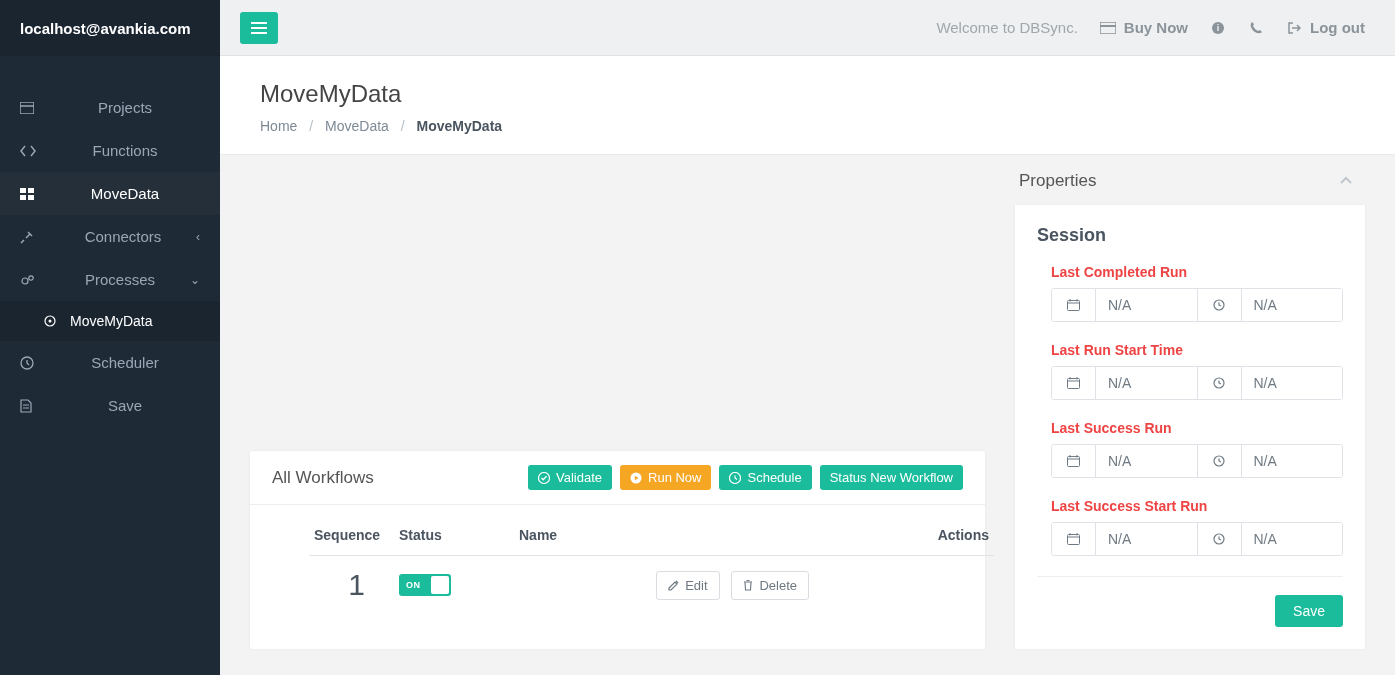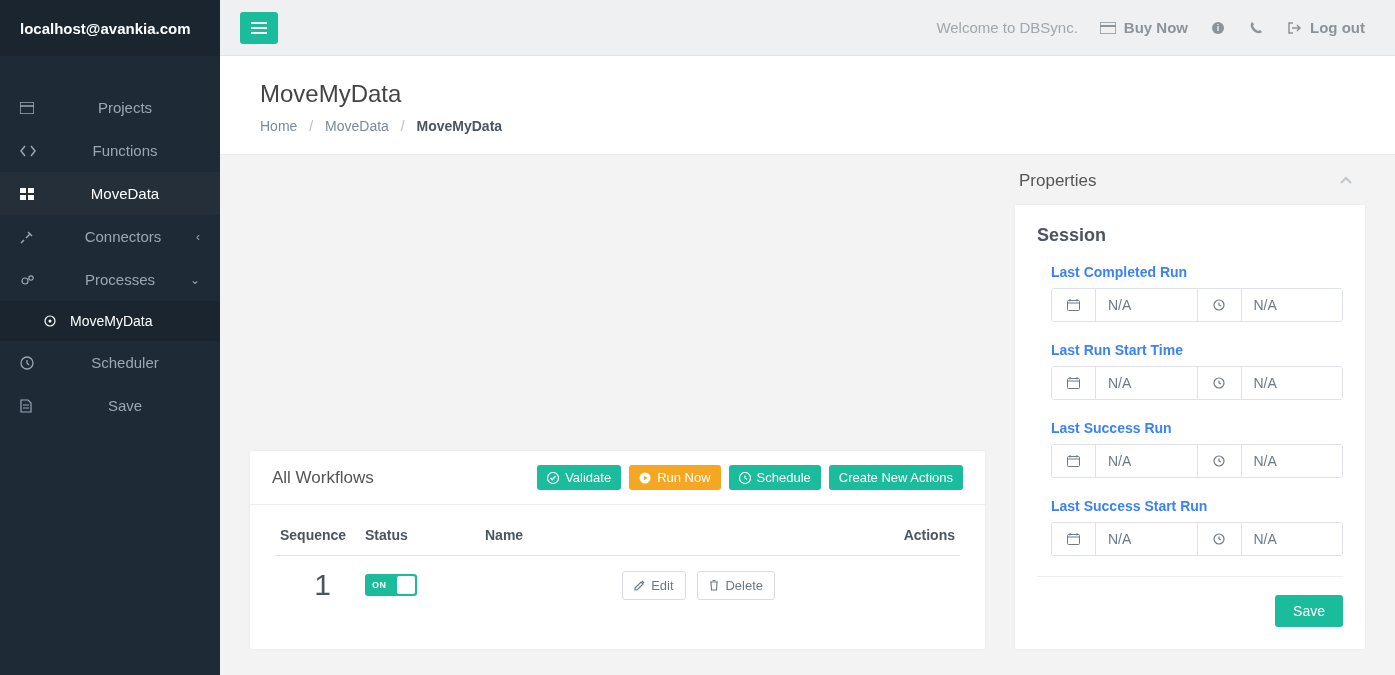--- a/index.html
+++ b/index.html
@@ -42,21 +42,21 @@
 
 
 .workflows { flex: 1; }
 .panel-head { display: flex; align-items: center; padding: 14px 22px; border-bottom: 1px solid #eee; }
 .panel-title { font-size: 17px; font-weight: 400; color: #555; flex: 1; }
 .btn { display: inline-flex; align-items: center; gap: 6px; padding: 5px 10px; border-radius: 3px; font-size: 13px; color: #fff; cursor: pointer; border: none; }
 .btn-green { background: #1abc9c; }
 .btn-orange { background: #f5a623; }
 .panel-head .btn + .btn { margin-left: 8px; }
 
-.wf-table { width: 100%; padding: 10px 25px 35px; }
+.wf-table { width: 100%; padding: 10px 25px 35px; margin-left: 34px; }
 .wf-header, .wf-row { display: grid; grid-template-columns: 85px 120px 1fr 180px; align-items: center; padding: 12px 5px; }
 .wf-header { font-weight: 700; color: #4b5560; border-bottom: 1px solid #e3e3e3; font-size: 14px; }
 .wf-header .col-actions { text-align: right; }
 .wf-row .seq { font-size: 30px; font-weight: 400; color: #4a5560; text-align: center; }
 .wf-row .col-actions { text-align: right; }
 
 .toggle { width: 52px; height: 22px; background: #1abc9c; border-radius: 3px; position: relative; display: inline-flex; align-items: center; cursor: pointer; }
 .toggle .knob { position: absolute; right: 2px; top: 2px; width: 18px; height: 18px; background: #fff; border-radius: 2px; }
 .toggle .on-text { color: #fff; font-size: 9px; font-weight: 700; margin-left: 7px; letter-spacing: 0.5px; }
 
@@ -67,21 +67,21 @@
 .btn-outline + .btn-outline { margin-left: 8px; }
 
 
 .properties { width: 350px; }
 .prop-head { display: flex; align-items: center; padding: 14px 4px 14px 4px; }
 .prop-head .panel-title { flex: 1; }
 .collapse-icon { color: #bfc6cc; cursor: pointer; margin-right: 8px; }
 .prop-body { background:#fff; padding: 20px 22px 22px; box-shadow: 0 0 3px rgba(0,0,0,.06); }
 .section-title { font-size: 18px; font-weight: 700; color: #4a5560; margin-bottom: 18px; }
 .field { margin-bottom: 20px; padding-left: 14px; }
-.field-label { font-weight: 700; color: #3b82f6; font-size: 14px; margin-bottom: 8px; }
+.field-label { font-weight: 700; color: #ef4444; font-size: 14px; margin-bottom: 8px; }
 .field-row { display: flex; border: 1px solid #dfe3e7; border-radius: 3px; overflow: hidden; }
 .field-row .cell-icon { width: 44px; border-right: 1px solid #dfe3e7; display:flex; align-items:center; justify-content:center; color:#6f7a84; background:#fff; }
 .field-row .cell-val { flex: 1; padding: 8px 12px; color: #6f7a84; border-right: 1px solid #dfe3e7; background:#fff; }
 .field-row .cell-val:last-child { border-right: none; }
 
 .prop-footer { display:flex; justify-content:flex-end; padding-top:18px; border-top:1px solid #eee; }
 .save-btn { background: #1abc9c; color: #fff; border: none; padding: 8px 18px; border-radius: 3px; font-size: 14px; cursor: pointer; }
 
 svg { display:block; }
 </style>
@@ -245,21 +245,21 @@
           <span>Run Now</span>
         </button>
         <button class="btn btn-green">
           <svg width="12" height="12" viewBox="0 0 12 12">
               <circle cx="6" cy="6" r="5.5" fill="none" stroke="#fff" stroke-width="1.2"></circle>
               <path d="M6 3.5 L6 6 L8 7.5" fill="none" stroke="#fff" stroke-width="1.2"></path>
             </svg>
           <span>Schedule</span>
         </button>
         <button class="btn btn-green">
-          <span>Create New Actions</span>
+          <span>Status New Workflow</span>
         </button>
       </div>
 
       <div class="wf-table">
         <div class="wf-header">
           <div>Sequence</div>
           <div>Status</div>
           <div>Name</div>
           <div class="col-actions">Actions</div>
         </div>

